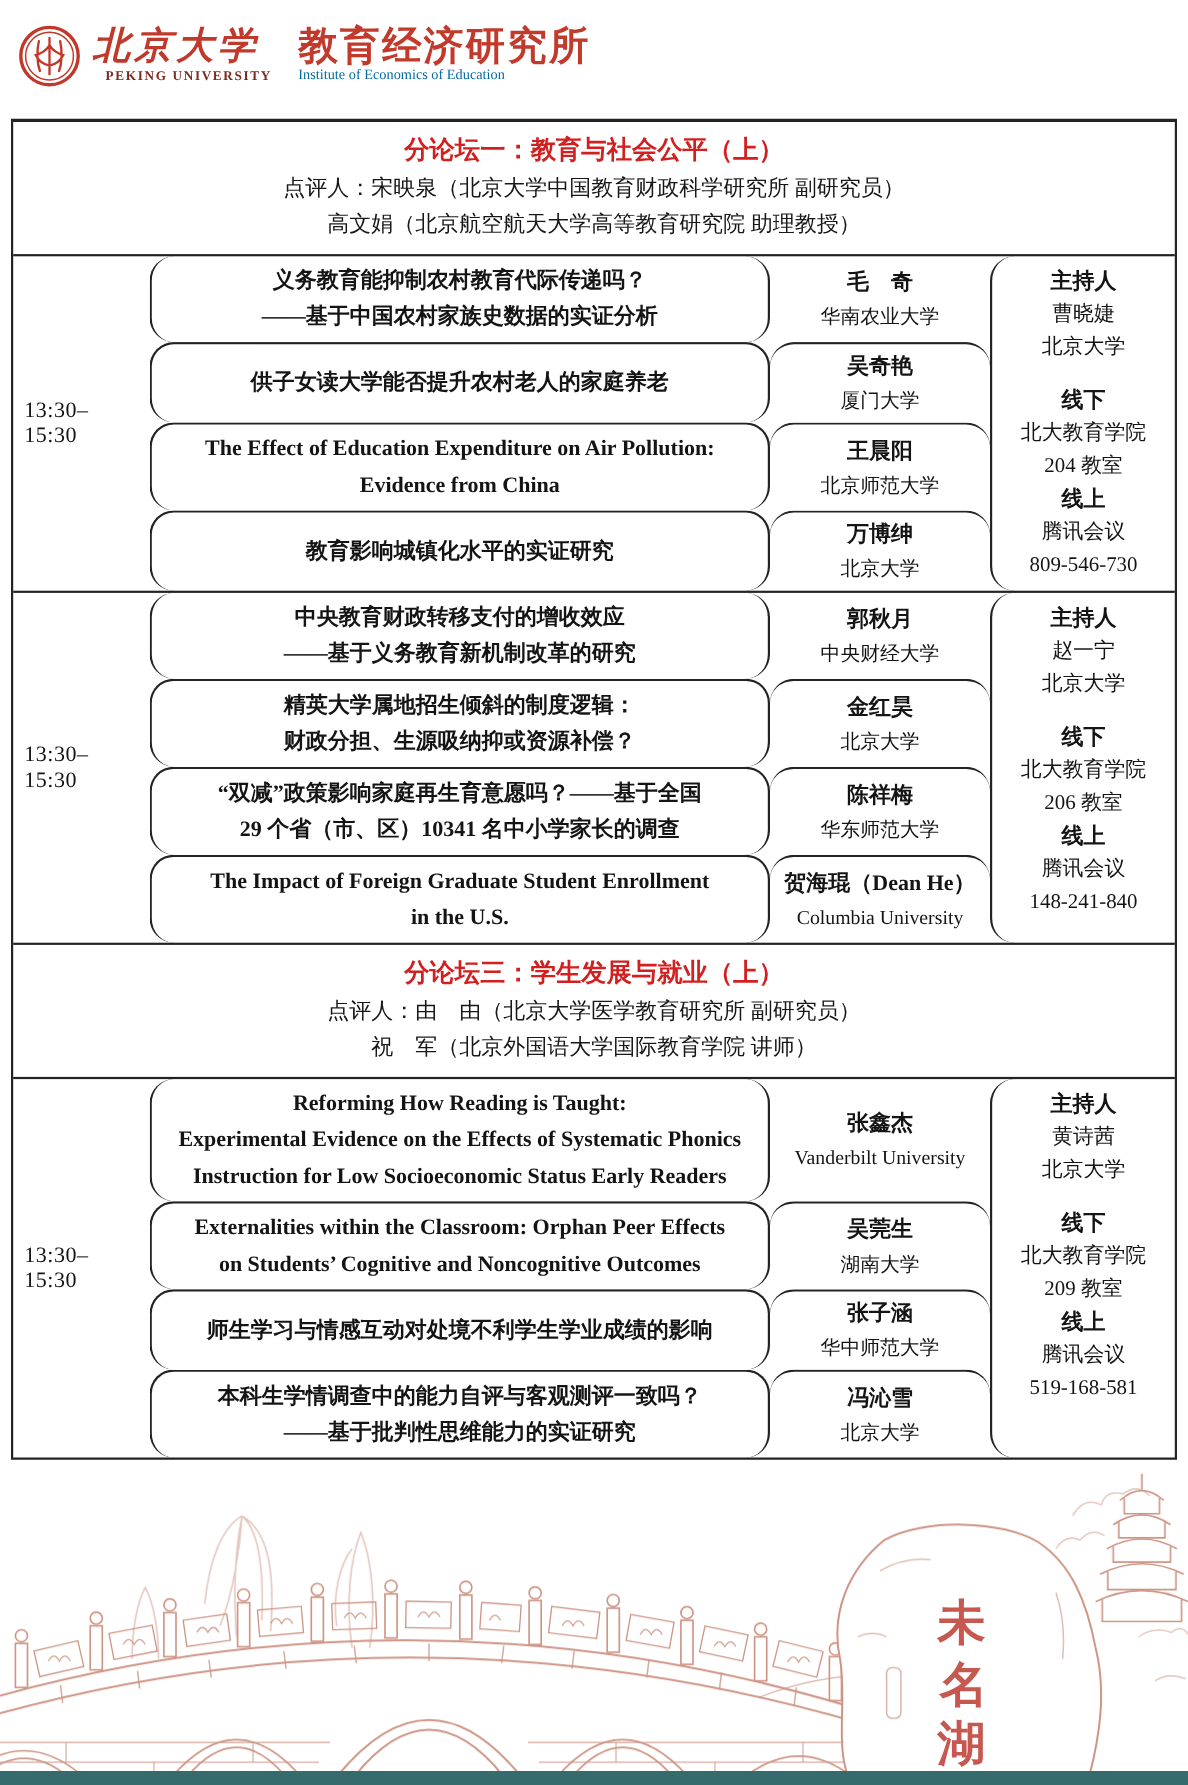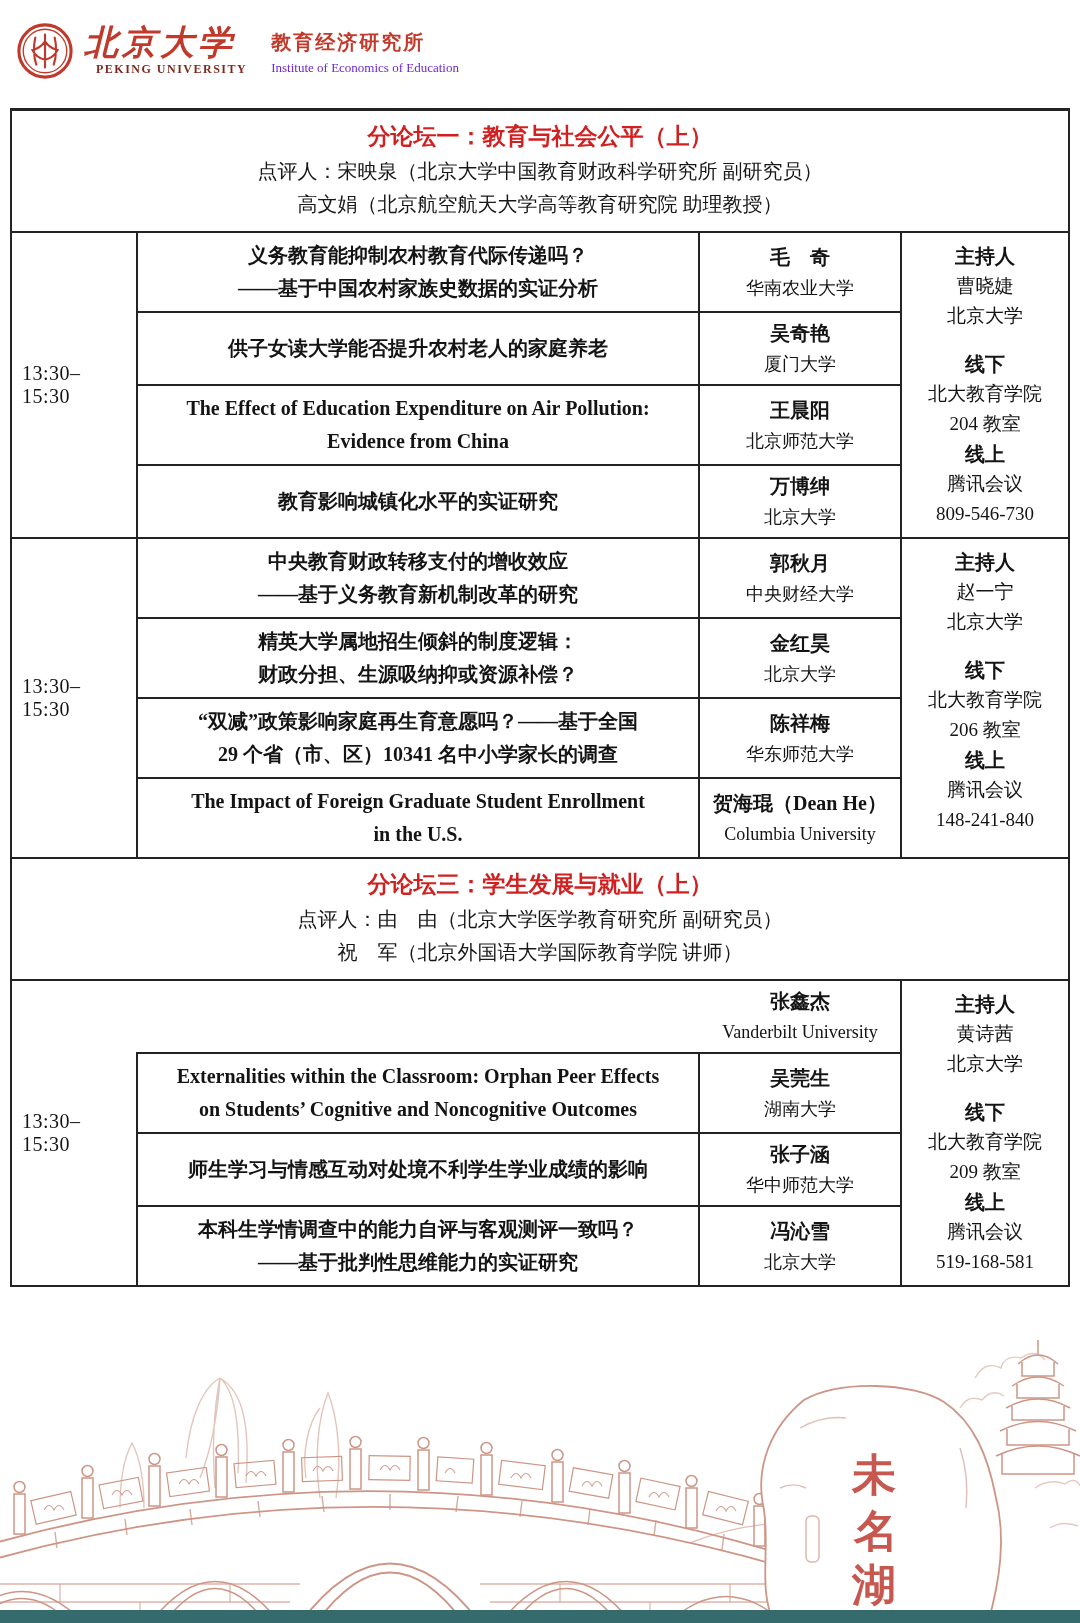--- a/index.html
+++ b/index.html
@@ -8,33 +8,33 @@
     width:1080px; height:1623px; position:relative; background:#ffffff;
     font-family:"Liberation Serif","DejaVu Serif",serif; color:#141414; overflow:hidden;
   }
   
   .header { height:92px; display:flex; align-items:center; padding:14px 0 4px 16px; position:relative; z-index:2; }
   .seal { width:58px; height:58px; flex:0 0 auto; }
   .uniblock { margin-left:10px; display:flex; flex-direction:column; align-items:flex-start; }
   .uni-cn { font-size:34px; font-weight:bold; color:#c0392b; font-style:italic; letter-spacing:4px; line-height:34px; }
   .uni-en { font-size:12px; font-weight:bold; color:#7d2a1e; letter-spacing:1.5px; margin-top:2px;margin-left:12px; }
   .instblock { margin-left:24px; display:flex; flex-direction:column; align-items:flex-start; }
-  .inst-cn { font-size:20px; font-weight:bold; color:#c23a2b; letter-spacing:2px; line-height:32px; }
-  .inst-en { font-size:13px; color:#6d28d9; margin-top:2px; }
+  .inst-cn { font-size:36px; font-weight:bold; color:#c23a2b; letter-spacing:2px; line-height:32px; }
+  .inst-en { font-size:13px; color:#0369a1; margin-top:2px; }
   
   .table {
     position:relative; z-index:2; margin:16px 10px; border:2px solid #232323; border-top-width:3px;
     background:transparent;
   }
   .section:not(:last-child){ border-bottom:2px solid #232323; }
   .shead { text-align:center; padding:8px 6px 10px; border-bottom:2px solid #232323; }
   .stitle { font-size:23px; font-weight:bold; color:#d21f1f; line-height:36px; }
   .srev  { font-size:20px; line-height:33px; color:#171717; }
   .sbody { display:grid; grid-template-columns:124px 1fr 200px 168px; }
-  .cell { padding:5px 10px; }
+  .cell { padding:5px 10px;border-radius:22px; }
   .c-time { grid-column:1; grid-row:1/5; display:flex; align-items:center; justify-content:center;
             font-size:20px; letter-spacing:0.5px; }
   .c-title { grid-column:2; border-left:2px solid #232323; border-right:2px solid #232323;
              display:flex; align-items:center; justify-content:center; text-align:center;
              font-size:20px; font-weight:bold; line-height:33px; white-space:pre-line; padding:6px 16px; }
   .c-pres { grid-column:3; display:flex; flex-direction:column; align-items:center; justify-content:center;
             text-align:center; padding:5px 4px; }
   .pname { font-size:20px; font-weight:bold; line-height:31px; }
   .paff  { font-size:18px; line-height:30px; }
   .r0{grid-row:1} .r1{grid-row:2} .r2{grid-row:3} .r3{grid-row:4}
@@ -166,20 +166,23 @@
 
   <div class="section">
     <div class="shead">
       <div class="stitle">分论坛三：学生发展与就业（上）</div>
       <div class="srev">点评人：由　由（北京大学医学教育研究所 副研究员）</div>
       <div class="srev">祝　军（北京外国语大学国际教育学院 讲师）</div>
     </div>
     <div class="sbody">
       <div class="cell c-time">13:30–15:30</div>
 
+      <div class="cell c-title r0">Reforming How Reading is Taught:
+Experimental Evidence on the Effects of Systematic Phonics
+Instruction for Low Socioeconomic Status Early Readers</div>
       <div class="cell c-pres r0">
         <div class="pname">张鑫杰</div>
         <div class="paff">Vanderbilt University</div>
       </div>
 
       <div class="cell c-title r1 rt">Externalities within the Classroom: Orphan Peer Effects
 on Students’ Cognitive and Noncognitive Outcomes</div>
       <div class="cell c-pres r1 rt">
         <div class="pname">吴莞生</div>
         <div class="paff">湖南大学</div>

